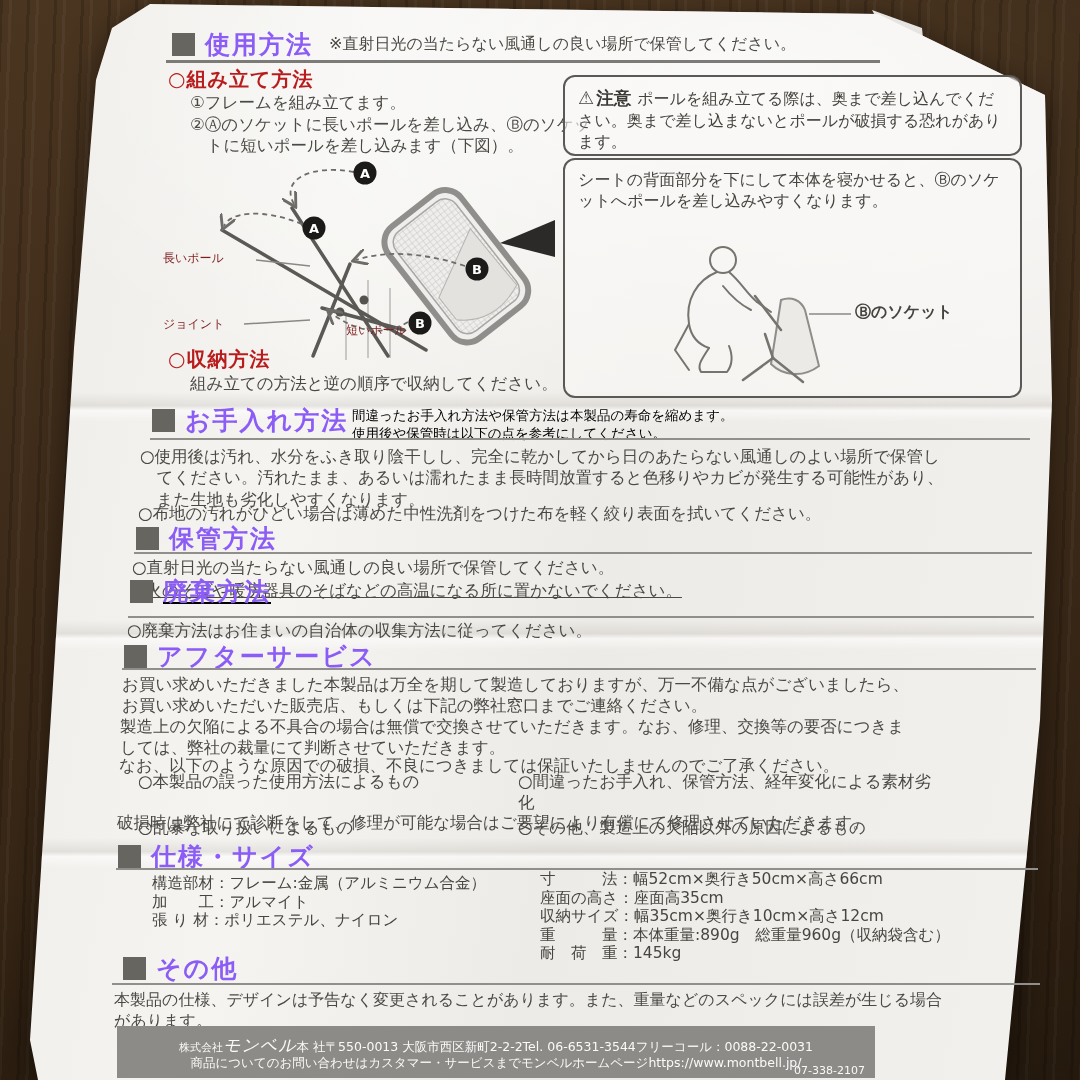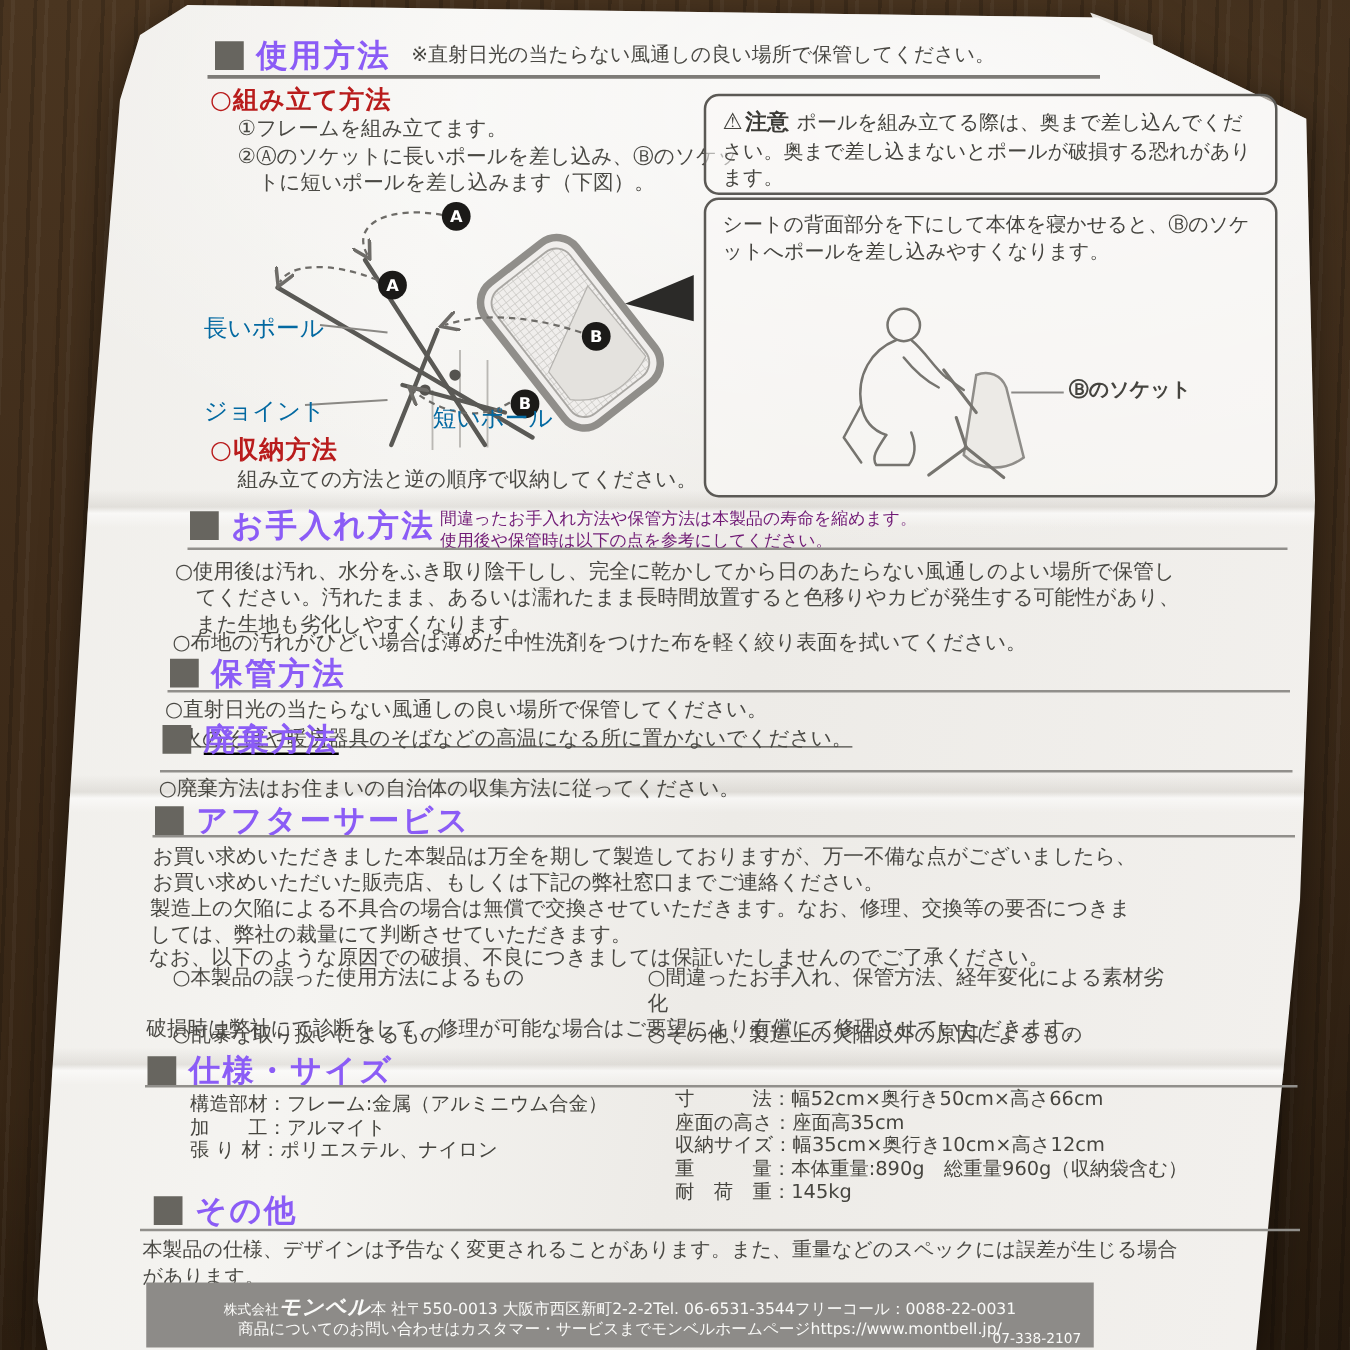--- a/index.html
+++ b/index.html
@@ -26,30 +26,30 @@
   .crease{position:absolute;left:20px;right:20px;height:30px;pointer-events:none;
     background:linear-gradient(180deg, rgba(0,0,0,0), rgba(120,112,100,.13) 45%, rgba(255,255,255,.55) 62%, rgba(0,0,0,0));}
   .sec-head{position:absolute;display:flex;align-items:center;gap:10px;}
   .sq{width:23px;height:23px;background:#67655f;flex:0 0 auto;}
   .sec-title{font-size:25px;font-weight:bold;color:#8b5cf6;letter-spacing:2px;white-space:nowrap;}
   .rule{position:absolute;height:2px;background:#918f8b;}
   .rule.dark{height:3px;background:#7d7b77;}
   .body-txt{font-size:16.5px;line-height:1.3;color:#4a4944;}
   .hang{padding-left:1em;text-indent:-1em;}
   .subhead{font-size:20px;font-weight:bold;color:#b91c1c;letter-spacing:1px;}
-  .note-sm{font-size:13.5px;line-height:1.35;color:#701a75;}
+  .note-sm{font-size:13.5px;line-height:1.35;color:#000000;}
   .rbox{position:absolute;border:2.5px solid #5b5955;border-radius:12px;background:rgba(250,249,247,.6);}
   .rbox .btxt{padding:9px 13px 6px 13px;font-size:16px;line-height:1.32;color:#45443f;}
   .warn-b{font-weight:bold;font-size:17.5px;margin:0 6px 0 2px;color:#3b3a36;}
-  .dlabel{position:absolute;font-size:19px;color:#0369a1;white-space:nowrap;}
+  .dlabel{position:absolute;font-size:12px;color:#7f1d1d;white-space:nowrap;}
   .spec-row{display:flex;font-size:15.5px;line-height:18.5px;color:#46453f;white-space:nowrap;}
   .spec-row .lab{flex:0 0 auto;}
   .footer-bar{position:absolute;left:117px;top:1026px;width:758px;height:52px;background:#8d8b88;color:#fafaf8;}
   .f-row{position:absolute;left:0;right:0;display:flex;justify-content:center;font-size:12.5px;white-space:nowrap;align-items:baseline;}
-  .brand{font-weight:bold;font-style:italic;font-size:17px;letter-spacing:1px;}
+  .brand{font-weight:normal;font-style:italic;font-size:17px;letter-spacing:1px;}
   .f-code{position:absolute;right:10px;bottom:1px;font-size:11px;}
   .abs{position:absolute;}
 </style>
 </head>
 <body>
 
 <div class="paper-wrap">
   <div class="paper2"></div>
   <div class="paper">
     <div class="crease" style="top:392px"></div>

